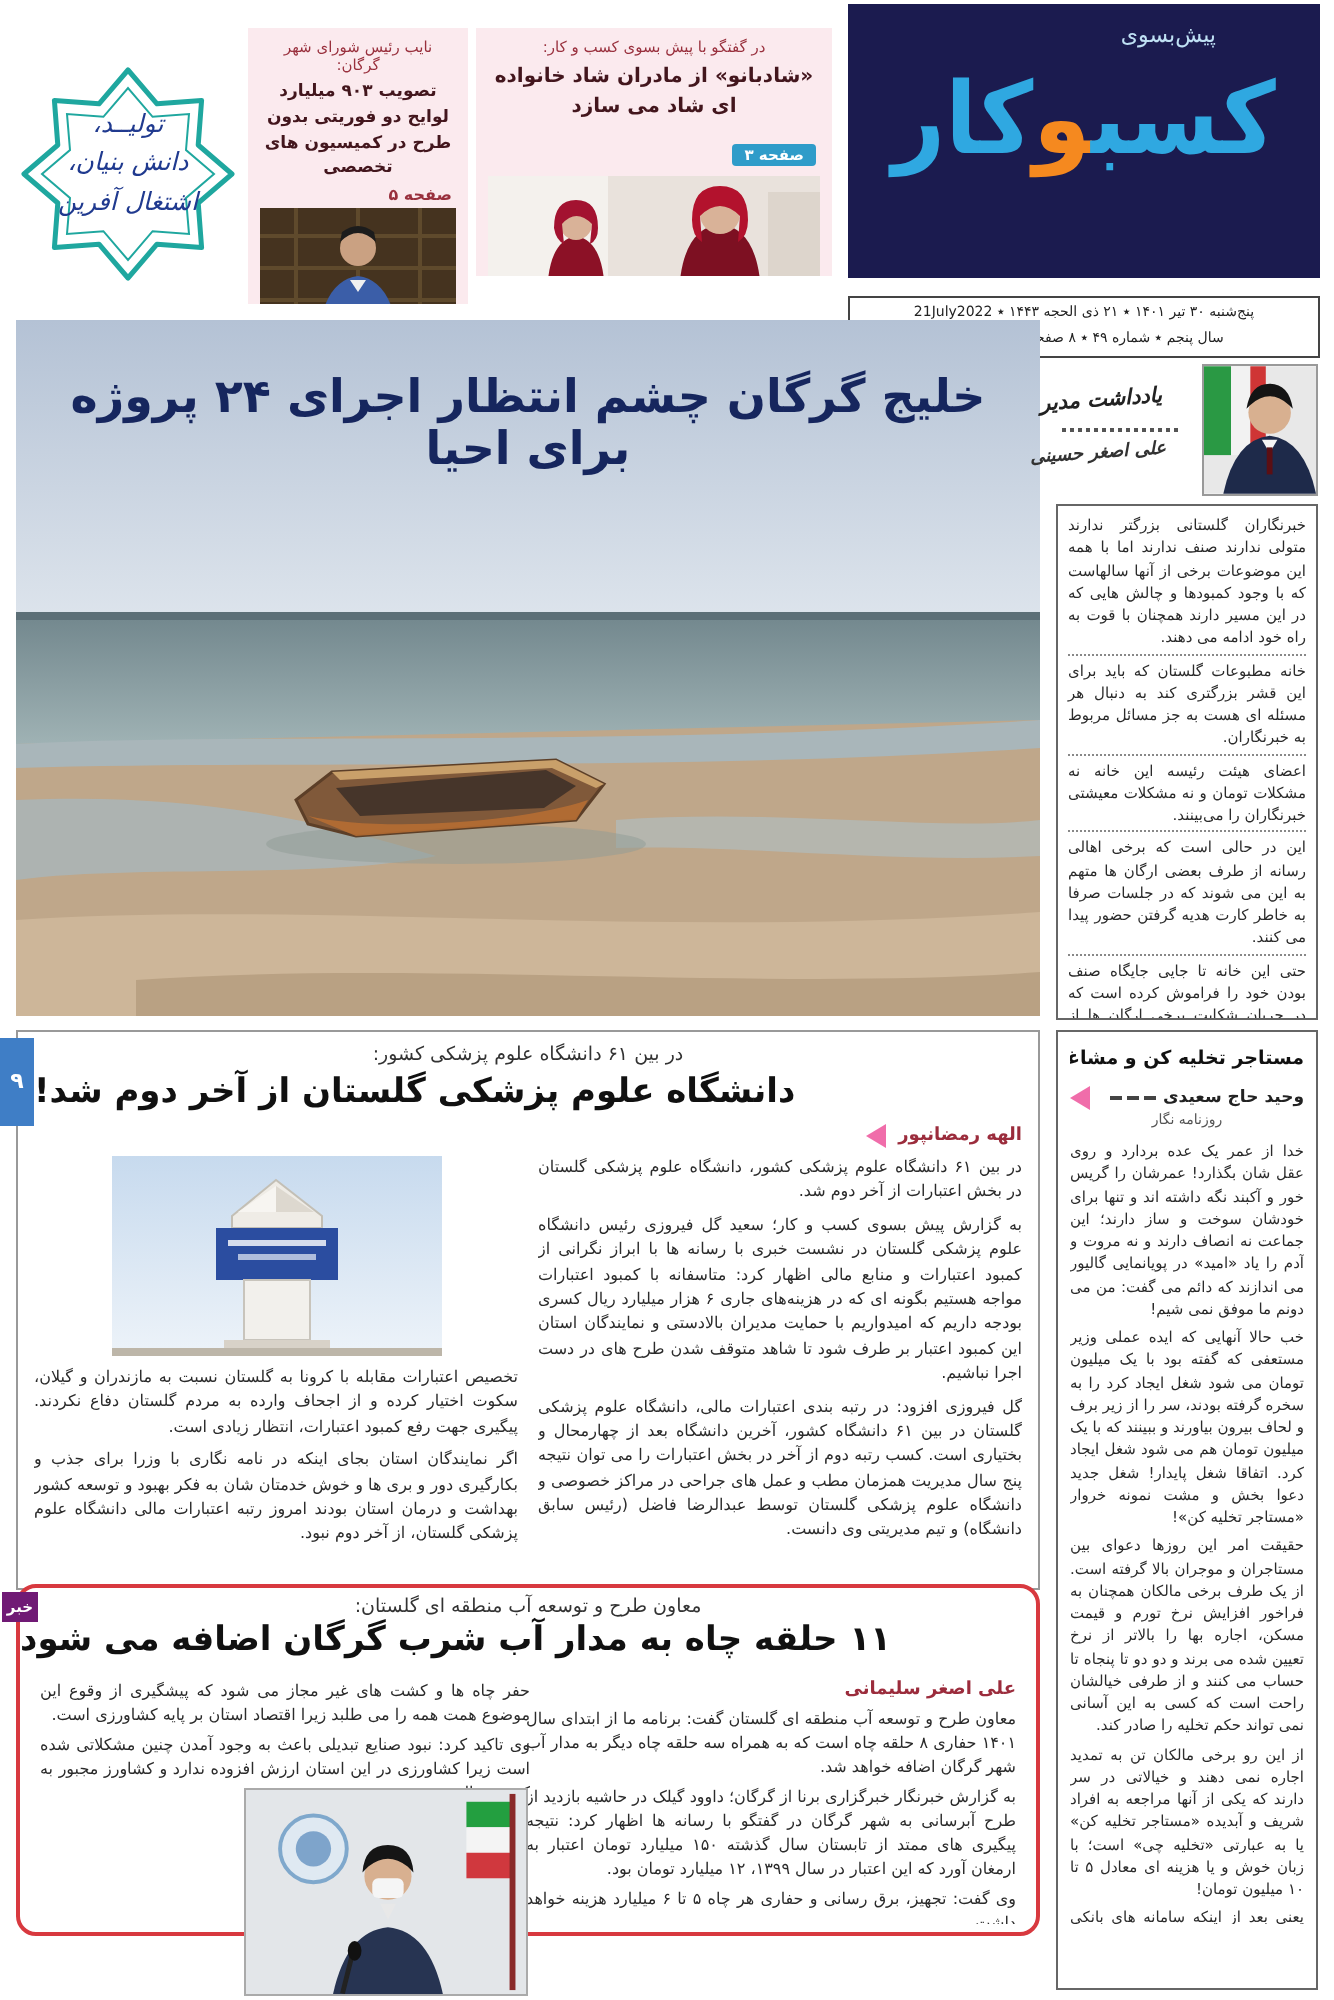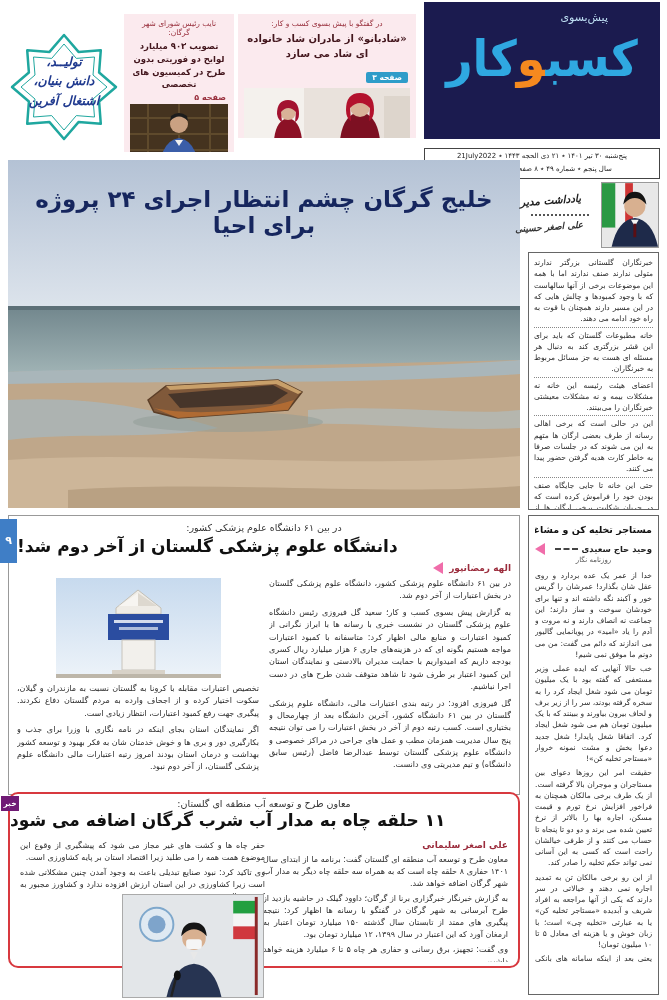--- a/index.html
+++ b/index.html
@@ -4,21 +4,21 @@
 <style>
   *{margin:0;padding:0;box-sizing:border-box}
   body{font-family:"DejaVu Sans",sans-serif;background:#ffffff;width:667px;height:1000px}
   .page{position:relative;width:667px;height:1000px;background:#fff;direction:rtl;overflow:hidden}
   .abs{position:absolute}
   p{text-align:justify}
 
   
   .slogan-box{left:8px;top:14px;width:112px;height:148px;background:#fff}
   .slogan-text{position:absolute;top:38px;left:0;width:100%;text-align:center;
-    color:#203a8f;font-weight:bold;font-style:italic;font-size:12.5px;line-height:1.55}
+    color:#203a8f;font-weight:normal;font-style:italic;font-size:12.5px;line-height:1.55}
   .teaser{background:#fbeaee;padding:5px 6px 0 6px;overflow:hidden}
   .teaser-council{left:124px;top:14px;width:110px;height:138px}
   .teaser-shadbanoo{left:238px;top:14px;width:178px;height:124px}
   .t-kicker{font-size:7.5px;color:#99303d;text-align:center;margin-bottom:3px}
   .t-title{font-size:8.5px;font-weight:bold;color:#43161d;text-align:center;line-height:1.5}
   .teaser-shadbanoo .t-title{font-size:10px}
   .t-page{font-size:8px;font-weight:bold;color:#99303d;margin:2px 2px 2px 0}
   .t-page-chip{display:inline-block;background:#2f9cc9;color:#fff;font-size:7.5px;
     padding:1px 6px;border-radius:2px;margin:11px 2px 3px 0;font-weight:bold}
   .t-photo{display:block;width:100%;margin-top:2px}
@@ -196,21 +196,21 @@
       <path d="M10,66 q6,-28 24,-30 q18,2 24,30 z" fill="#1e2a4a"></path>
       <path d="M30,38 l4,7 l4,-7 z" fill="#f5f5f5"></path>
       <rect x="32.5" y="42" width="3" height="14" fill="#5b0f14"></rect>
     </svg>
     <div class="ed-label">یادداشت مدیر</div>
     <div class="ed-dots"></div>
     <div class="ed-author">علی اصغر حسینی</div>
     <div class="ed-box">
       <p>خبرنگاران گلستانی بزرگتر ندارند متولی ندارند صنف ندارند اما با همه این موضوعات برخی از آنها سالهاست که با وجود کمبودها و چالش هایی که در این مسیر دارند همچنان با قوت به راه خود ادامه می دهند.</p>
       <p>خانه مطبوعات گلستان که باید برای این قشر بزرگتری کند به دنبال هر مسئله ای هست به جز مسائل مربوط به خبرنگاران.</p>
-      <p>اعضای هیئت رئیسه این خانه نه مشکلات بیمه و نه مشکلات معیشتی خبرنگاران را می‌بینند.</p>
+      <p>اعضای هیئت رئیسه این خانه نه مشکلات تومان و نه مشکلات معیشتی خبرنگاران را می‌بینند.</p>
       <p>این در حالی است که برخی اهالی رسانه از طرف بعضی ارگان ها متهم به این می شوند که در جلسات صرفا به خاطر کارت هدیه گرفتن حضور پیدا می کنند.</p>
       <p>حتی این خانه تا جایی جایگاه صنف بودن خود را فراموش کرده است که در جریان شکایت برخی ارگان ها از خبرنگاران هیچ رد پایی از بزرگتری کردن به اصطلاح بزرگان این خانه نبود و خبرنگاران حمایتی از سوی خانه خود ندیده و طرد شدند.</p>
 
     </div>
   </div>
 
   <section class="abs uni">
     <div class="page-tab">۹</div>
     <div class="sec-kicker">در بین ۶۱ دانشگاه علوم پزشکی کشور:</div>
     <h2 class="sec-headline">دانشگاه علوم پزشکی گلستان از آخر دوم شد!</h2>

